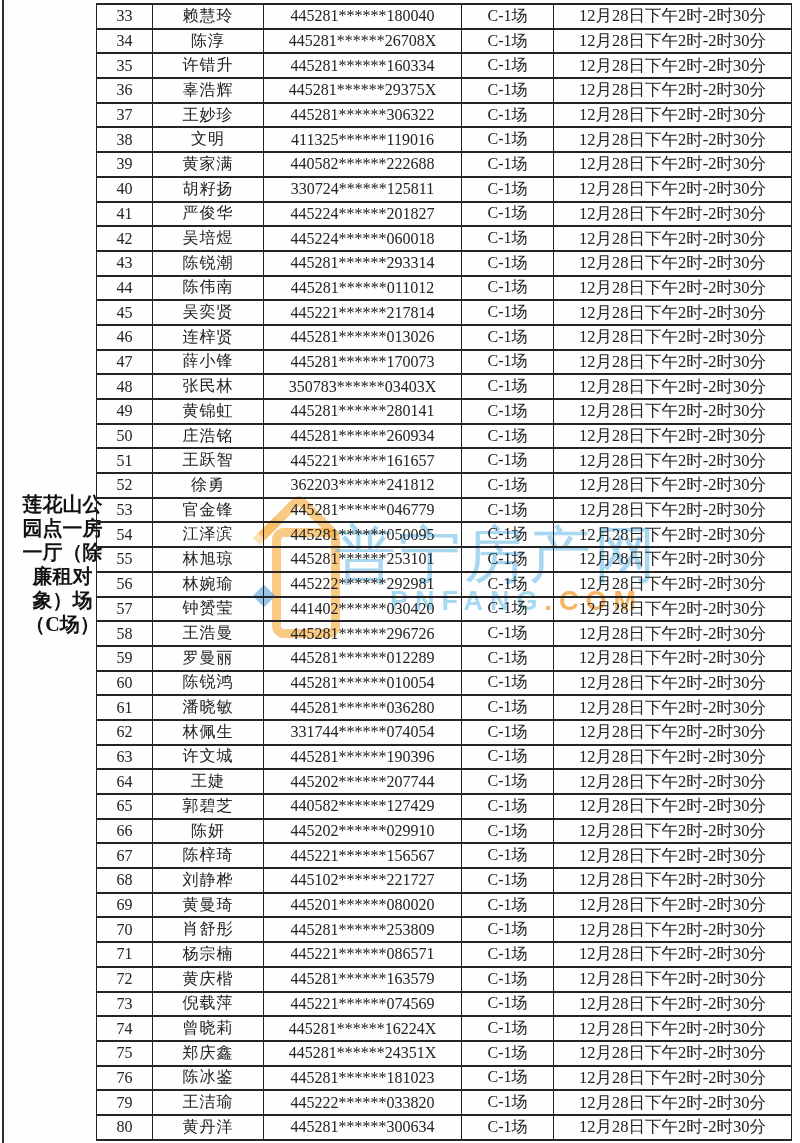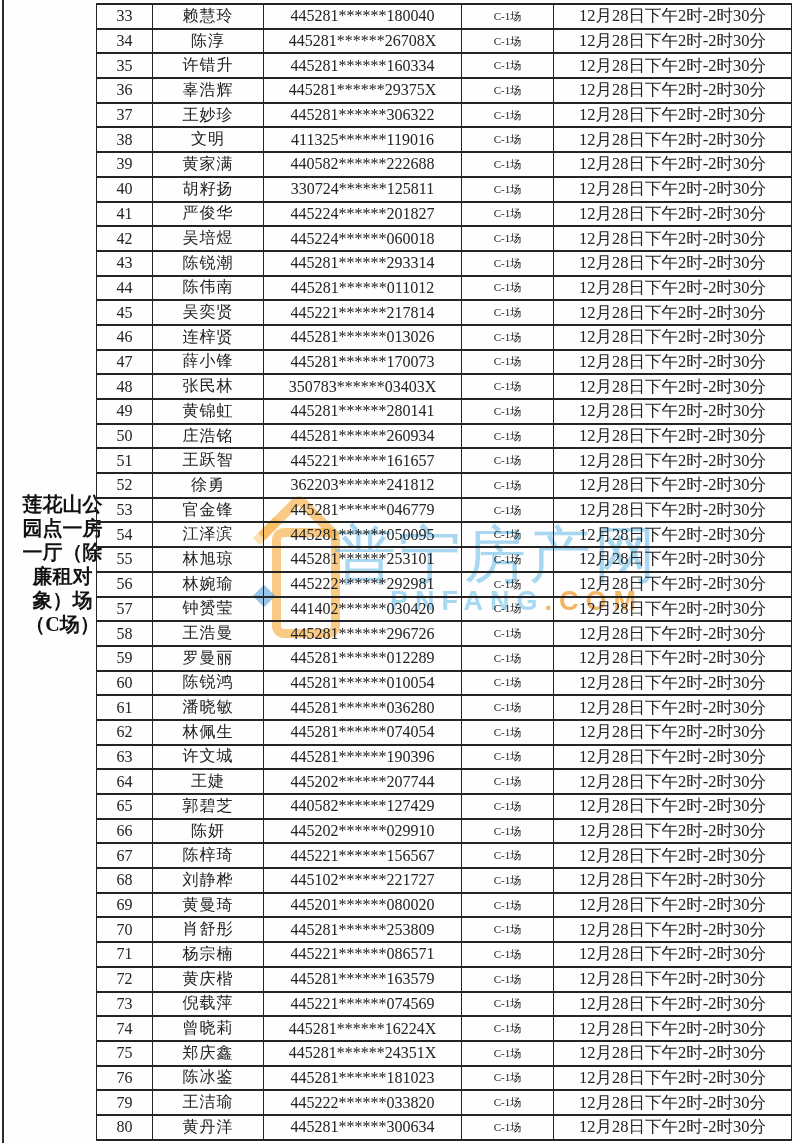--- a/index.html
+++ b/index.html
@@ -32,21 +32,21 @@
 
   
   table.roster{position:absolute;left:96px;top:3px;width:695px;height:1138px;
     border-collapse:collapse;table-layout:fixed;background:transparent;
     font-family:"Liberation Serif","DejaVu Serif",serif;color:#222;}
   table.roster td{border:1.5px solid #242424;border-top-width:2px;border-bottom-width:2px;
     text-align:center;vertical-align:middle;padding:0;overflow:hidden;white-space:nowrap;}
   td.col-num{font-size:16px;}
   td.col-name{font-size:16px;letter-spacing:1px;}
   td.col-id{font-size:16px;}
-  td.col-session{font-size:11px;}
+  td.col-session{font-size:16px;}
   td.col-time{font-size:16.5px;}
 </style>
 </head>
 <body>
 
 <div class="canvas">
 
   <div class="left-line"></div>
 
   <div class="group-label">
@@ -275,21 +275,21 @@
         <tr>
           <td class="col-num">61</td>
           <td class="col-name">潘晓敏</td>
           <td class="col-id">445281******036280</td>
           <td class="col-session">C-1场</td>
           <td class="col-time">12月28日下午2时-2时30分</td>
         </tr>
         <tr>
           <td class="col-num">62</td>
           <td class="col-name">林佩生</td>
-          <td class="col-id">445281******074054</td>
+          <td class="col-id">331744******074054</td>
           <td class="col-session">C-1场</td>
           <td class="col-time">12月28日下午2时-2时30分</td>
         </tr>
         <tr>
           <td class="col-num">63</td>
           <td class="col-name">许文城</td>
           <td class="col-id">445281******190396</td>
           <td class="col-session">C-1场</td>
           <td class="col-time">12月28日下午2时-2时30分</td>
         </tr>

